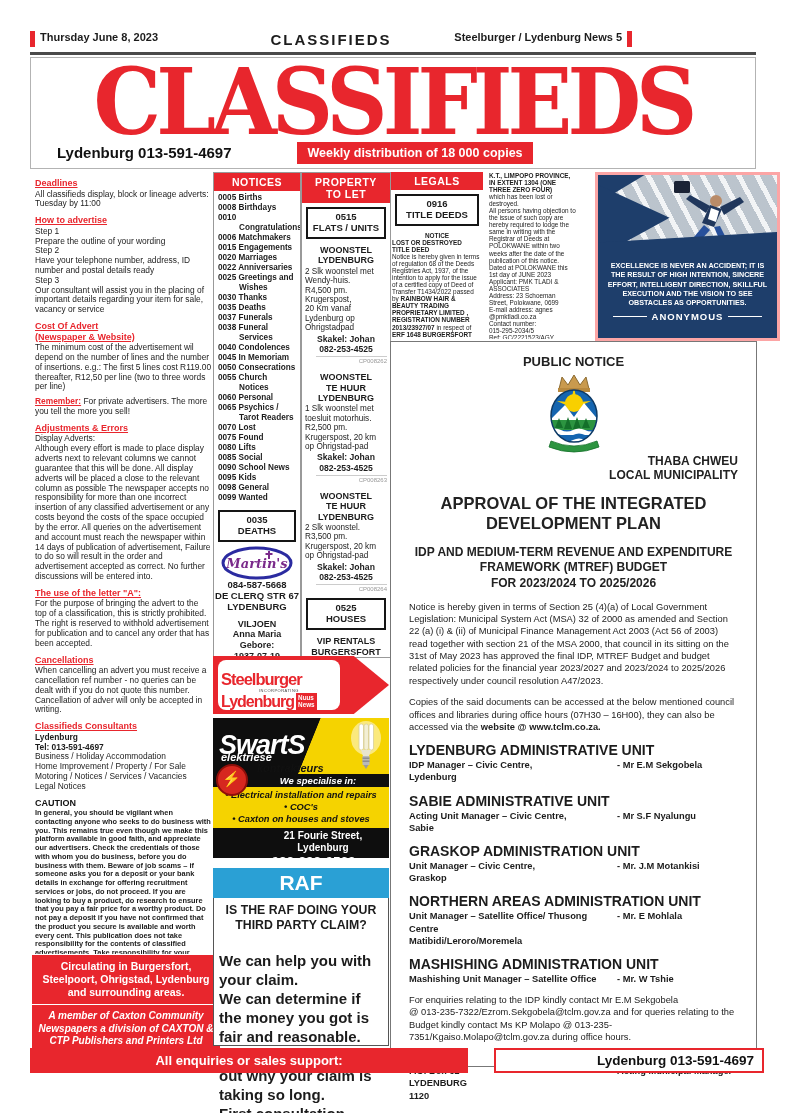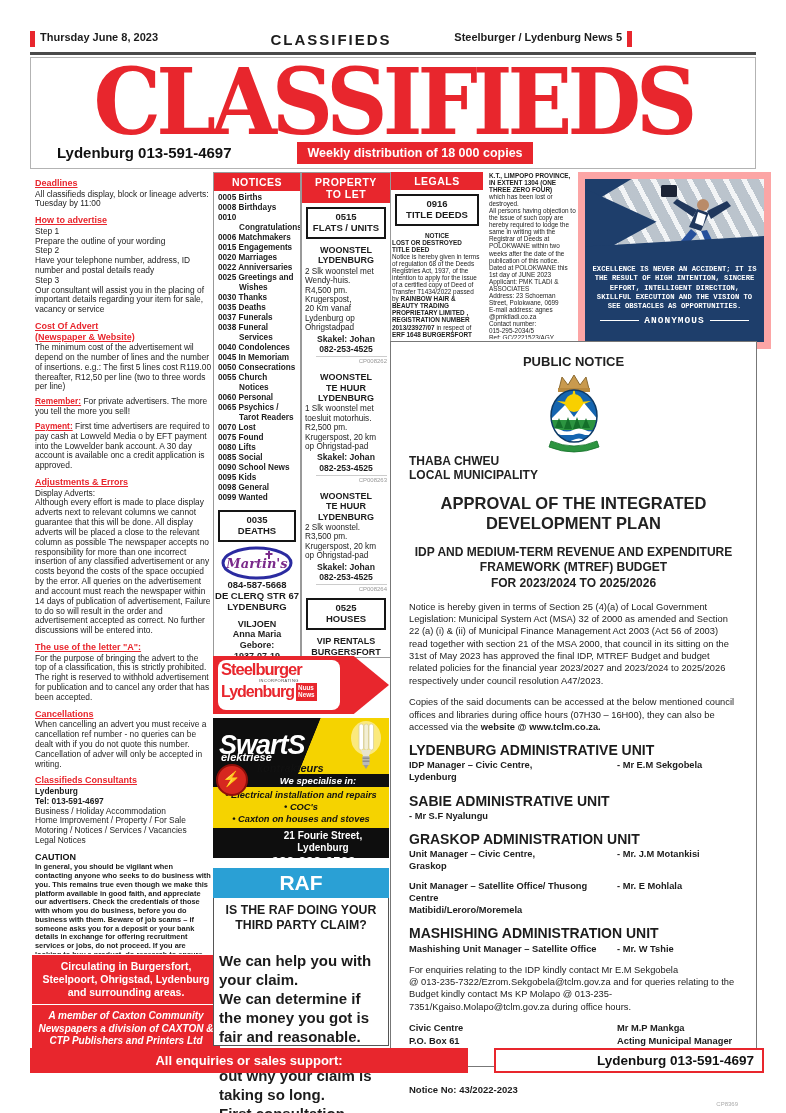--- a/index.html
+++ b/index.html
@@ -54,55 +54,55 @@
   .l-body{font-size:8.2px;line-height:1.15;text-align:left;padding:1px 3px;}
   .l-contact{font-weight:bold;font-size:8.6px;line-height:1.2;}
   
   .legals1{position:absolute;left:391px;top:172px;width:92px;height:167px;overflow:hidden;}
   .legals2{position:absolute;left:489px;top:172px;width:87px;height:167px;overflow:hidden;
            font-size:6.4px;line-height:1.1;}
   .lg-text{font-size:6.4px;line-height:1.1;padding:2px 1px;}
   .lg-center{text-align:center;font-weight:bold;}
   .bold{font-weight:bold;}
   
-  .poster{position:absolute;left:578px;top:172px;width:179px;height:163px;background:#1e3e6b;border:7px solid #fca5a5;overflow:hidden;font-family:Liberation Mono, monospace;}
+  .poster{position:absolute;left:595px;top:172px;width:179px;height:163px;background:#1e3e6b;border:3px solid #fca5a5;overflow:hidden;}
   .p-photo{position:relative;height:82px;background:#ccd3da;overflow:hidden;}
   .p-beams{position:absolute;inset:0;background:repeating-linear-gradient(62deg,rgba(255,255,255,.75) 0 5px,rgba(176,186,196,.6) 5px 16px);}
   .p-tri1{position:absolute;left:0;top:0;width:100%;height:100%;background:#1e3e6b;
           clip-path:polygon(0 12%,40% 52%,0 100%);}
   .p-tri2{position:absolute;left:0;top:0;width:100%;height:100%;background:#1e3e6b;
           clip-path:polygon(0 0,26% 0,0 34%);}
   .p-fade{position:absolute;left:0;bottom:-1px;width:100%;height:26px;background:#1e3e6b;
           clip-path:polygon(0 40%,100% 0,100% 100%,0 100%);}
   .p-quote{color:#fff;font-weight:bold;font-size:7.2px;line-height:1.3;text-align:center;padding:4px 6px 2px;}
   .p-anon{display:flex;align-items:center;color:#fff;font-weight:bold;font-size:9.5px;letter-spacing:1px;padding:1px 10px 0;}
   .p-anon::before,.p-anon::after{content:"";flex:1;border-top:1.6px solid #fff;margin:0 5px;}
   
   .pnotice{position:absolute;left:390px;top:341px;width:367px;height:726px;border:1.5px solid #777;
            padding:12px 18px 8px;box-sizing:border-box;background:#fff;}
   .pn-title{text-align:center;font-weight:bold;font-size:13px;color:#222;}
   .pn-crest{display:block;margin:4px auto 2px;}
-  .pn-muni{text-align:left;font-weight:bold;font-size:12px;line-height:1.15;color:#222;}
+  .pn-muni{text-align:right;font-weight:bold;font-size:12px;line-height:1.15;color:#222;}
   .pn-head{text-align:center;font-weight:bold;font-size:16.5px;line-height:1.25;margin-top:10px;color:#222;}
   .pn-sub{text-align:center;font-weight:bold;font-size:12px;line-height:1.3;margin-top:11px;color:#222;}
   .pn-para{font-size:9.3px;line-height:1.33;margin-top:9px;color:#222;}
   .unit{margin-top:8px;}
   .unit-title{font-weight:bold;font-size:14px;line-height:1.3;}
   .unit-row{display:flex;}
   .unit-role{width:208px;font-weight:bold;font-size:9.3px;line-height:1.3;}
   .unit-name{flex:1;font-weight:bold;font-size:9.3px;line-height:1.3;}
   .pn-foot{display:flex;margin-top:9px;}
   .pn-addr{width:208px;font-weight:bold;font-size:9.3px;line-height:1.35;}
   .pn-sign{flex:1;font-weight:bold;font-size:9.3px;line-height:1.35;}
   .pn-no{font-weight:bold;font-size:9.5px;margin-top:12px;}
   .pn-ref{font-size:6px;color:#aaa;text-align:right;margin-top:6px;}
   
   .ad-steel{position:absolute;left:213px;top:656px;width:176px;height:58px;}
   .steel-arrow{position:absolute;inset:0;background:#e8262d;clip-path:polygon(0 0,80% 0,100% 50%,80% 100%,0 100%);}
-  .steel-card{position:absolute;left:5px;top:4px;width:122px;height:50px;background:#fff;border-radius:8px;padding:1px 3px;box-sizing:border-box;}
+  .steel-card{position:absolute;left:5px;top:4px;width:122px;height:50px;background:#fff;border-radius:8px;padding:11px 3px;box-sizing:border-box;}
   .steel-l1{color:#e8262d;font-weight:bold;font-size:16.5px;letter-spacing:-1px;line-height:1.05;}
   .steel-inc{font-size:4px;text-align:center;color:#444;letter-spacing:.5px;}
   .steel-row{display:flex;align-items:center;}
   .steel-l2{color:#e8262d;font-weight:bold;font-size:16px;letter-spacing:-1px;line-height:1;}
   .steel-badge{background:#e8262d;color:#fff;font-weight:bold;font-size:6.3px;line-height:1.1;padding:2px 2px;margin-left:2px;}
   .ad-swarts{position:absolute;left:213px;top:718px;width:176px;height:140px;background:#0e0e0e;overflow:hidden;}
   .sw-top{position:relative;height:56px;background:linear-gradient(112deg,#0e0e0e 54%,#f5d300 54.4%);}
   .sw-name{position:absolute;left:6px;top:12px;color:#fff;font-weight:bold;font-style:italic;font-size:27px;letter-spacing:-1px;}
   .sw-sub1{position:absolute;left:8px;top:33px;color:#fff;font-weight:bold;font-style:italic;font-size:11px;}
   .sw-sub2{position:absolute;left:44px;top:44px;color:#111;font-weight:bold;font-style:italic;font-size:11px;}
@@ -162,21 +162,20 @@
 Have your telephone number, address, ID number and postal details ready
 Step 3
 Our consultant will assist you in the placing of important details regarding your item for sale, vacancy or service</div>
     </div>
     <div class="sec">
       <div class="sec-h pre">Cost Of Advert
 (Newspaper &amp; Website)</div>
       <div class="sec-b pre">The minimum cost of the advertisement wil depend on the number of lines and the number of insertions. e.g.: The first 5 lines cost R119.00 thereafter, R12,50 per line (two to three words per line)</div>
     </div>
     <p class="sec-inline"><span class="inline-h">Remember:</span> <span>For private advertisers. The more you tell the more you sell!</span></p>
-    <p class="sec-inline"><span class="inline-h">Payment:</span> <span>First time advertisers are required to pay cash at Lowveld Media o by EFT payment into the Lowvelder bank account. A 30 day account is available onc a credit application is approved.</span></p>
     <div class="sec">
       <div class="sec-h pre">Adjustments &amp; Errors</div>
       <div class="sec-b pre">Display Adverts:
 Although every effort is made to place display adverts next to relevant columns we cannot guarantee that this will be done. All display adverts will be placed a close to the relevant column as possible The newspaper accepts no responsibility for more than one incorrect insertion of any classified advertisement or any costs beyond the costs of the space occupied by the error. All queries on the advertisement and account must reach the newspaper within 14 days of publication of advertisement, Failure to do so will result in the order and advertisement accepted as correct. No further discussions will be entered into.</div>
     </div>
     <div class="sec">
       <div class="sec-h pre">The use of the letter "A":</div>
       <div class="sec-b pre">For the purpose of bringing the advert to the top of a classification, this is strictly prohibited. The right is reserved to withhold advertisement for publication and to cancel any order that has been accepted.</div>
     </div>
     <div class="sec">
@@ -394,32 +393,35 @@
       <div class="unit-title">LYDENBURG ADMINISTRATIVE UNIT</div>
       <div class="unit-row">
           <div class="unit-role pre">IDP Manager – Civic Centre,
 Lydenburg</div>
           <div class="unit-name">- Mr E.M  Sekgobela</div>
         </div>
     </div>
     <div class="unit">
       <div class="unit-title">SABIE ADMINISTRATIVE UNIT</div>
       <div class="unit-row">
+          <div class="unit-role pre">Acting Unit Manager – Civic Centre,
+Sabie</div>
           <div class="unit-name">- Mr S.F Nyalungu</div>
         </div>
     </div>
     <div class="unit">
       <div class="unit-title">GRASKOP ADMINISTRATION UNIT</div>
       <div class="unit-row">
           <div class="unit-role pre">Unit Manager – Civic Centre,
 Graskop</div>
           <div class="unit-name">- Mr. J.M Motankisi</div>
         </div>
     </div>
     <div class="unit">
+      <div class="unit-title">NORTHERN AREAS ADMINISTRATION UNIT</div>
       <div class="unit-row">
           <div class="unit-role pre">Unit Manager – Satellite Office/ Thusong Centre
 Matibidi/Leroro/Moremela</div>
           <div class="unit-name">- Mr. E Mohlala</div>
         </div>
     </div>
     <div class="unit">
       <div class="unit-title">MASHISHING ADMINISTRATION UNIT</div>
       <div class="unit-row">
           <div class="unit-role pre">Mashishing Unit Manager – Satellite Office</div>

